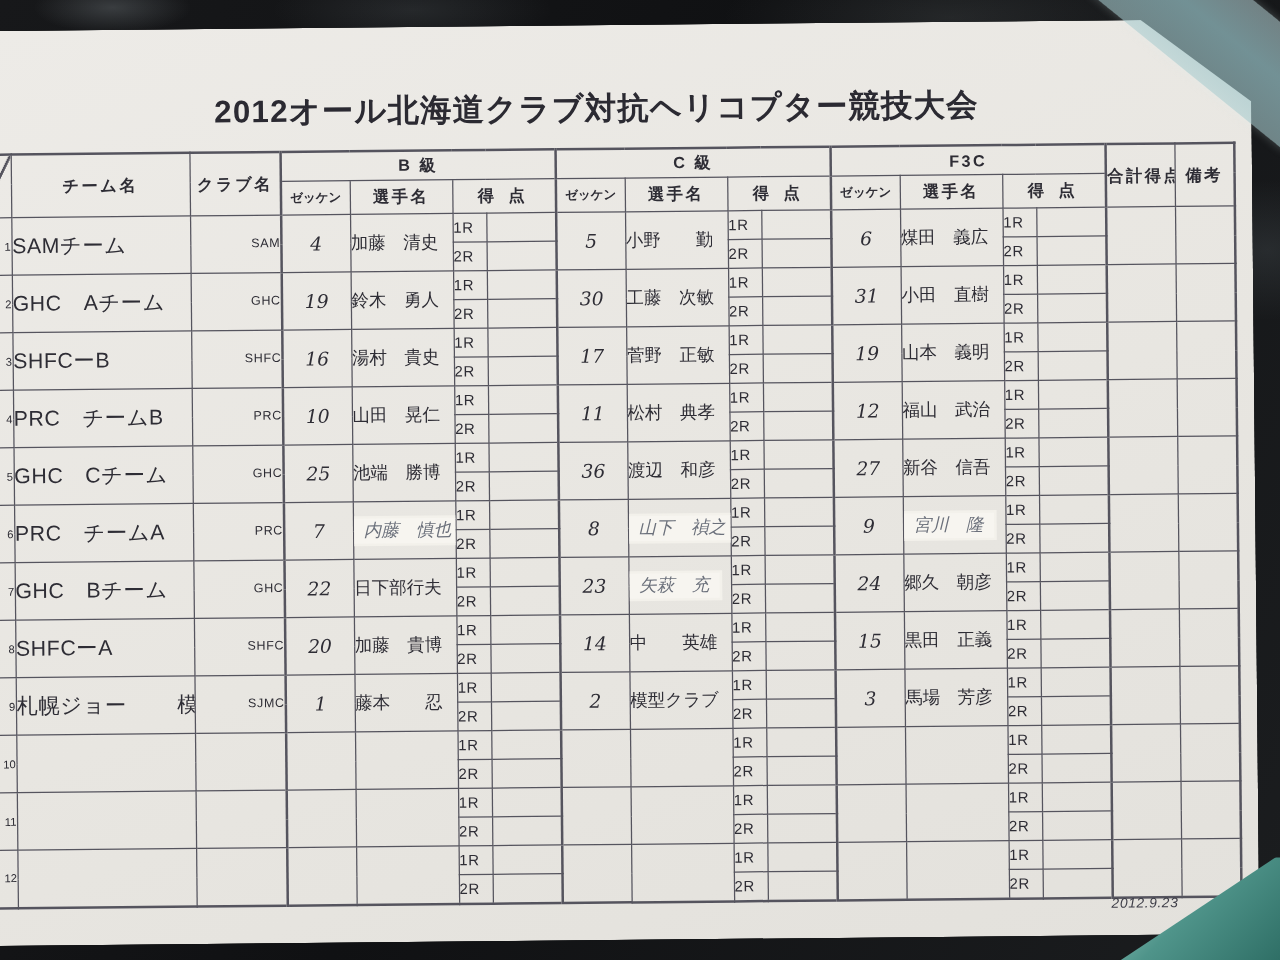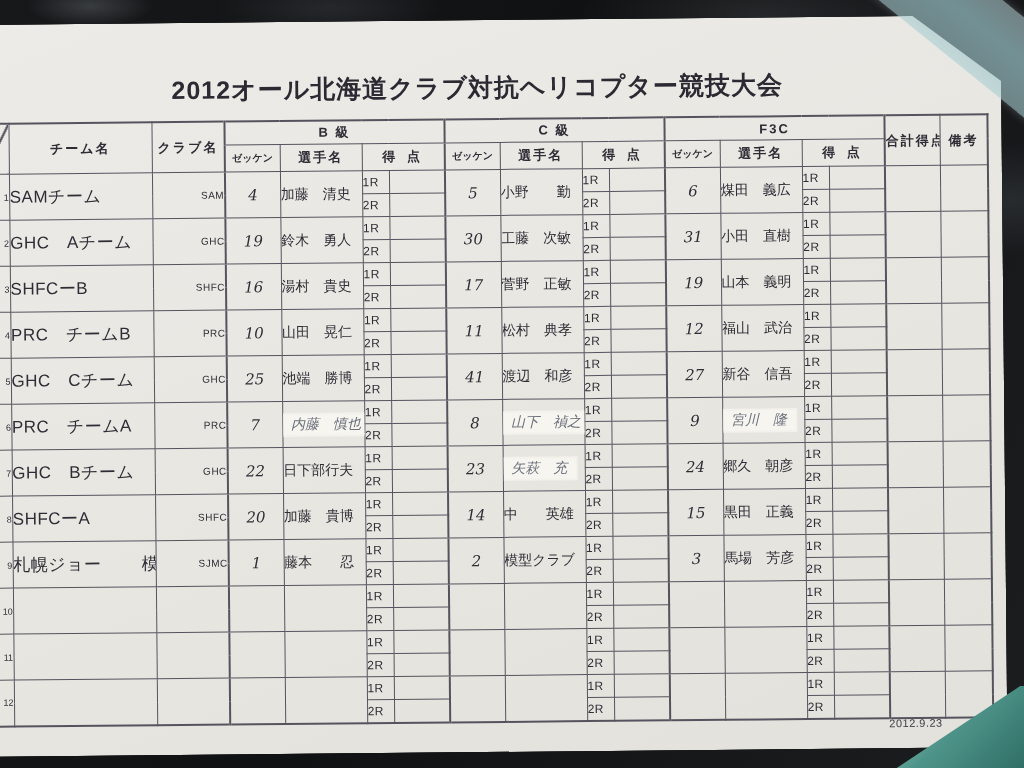--- a/index.html
+++ b/index.html
@@ -58,21 +58,21 @@
   td.c-rl{font-size:12px;text-align:left;padding-left:4px;letter-spacing:.5px;}
   .hand{
     font-family:"DejaVu Serif", serif;font-style:italic;
     font-size:15px;color:#565b66;font-weight:400;
   }
   span.patch{
     display:inline-block;padding:1px 8px;background:#f7f5f0;
     box-shadow:0 0 0 2px #f3f1eb;color:#6b707b;font-size:14px;
   }
   .date-stamp{
-    position:absolute;left:902px;top:701px;font-size:11px;color:#3d3d47;letter-spacing:.5px;
+    position:absolute;left:902px;top:701px;font-size:11px;color:#3d3d47;letter-spacing:.5px;font-style:italic;
   }
   .tape-tr{
     position:absolute;left:862px;top:-16px;width:214px;height:78px;
     transform:rotate(39deg);
     background:linear-gradient(180deg,rgba(190,218,221,.55),rgba(150,192,197,.72) 45%,rgba(170,205,208,.6));
     box-shadow:0 0 8px rgba(220,240,240,.25);
     z-index:3;
   }
   .tape-br{
     position:absolute;left:893px;top:686px;width:131px;height:82px;
@@ -240,21 +240,21 @@
           <td class="c-score"></td>
         </tr>
         <tr>
           <td class="c-no" rowspan="2">5</td>
           <td class="c-team" rowspan="2">GHC　Cチーム</td>
           <td class="c-club" rowspan="2">GHC</td>
           <td class="c-bib hand sec" rowspan="2">25</td>
           <td class="c-player" rowspan="2"><span>池端　勝博</span></td>
           <td class="c-rl">1R</td>
           <td class="c-score"></td>
-          <td class="c-bib hand sec" rowspan="2">41</td>
+          <td class="c-bib hand sec" rowspan="2">36</td>
           <td class="c-player" rowspan="2"><span>渡辺　和彦</span></td>
           <td class="c-rl">1R</td>
           <td class="c-score"></td>
           <td class="c-bib hand sec" rowspan="2">27</td>
           <td class="c-player" rowspan="2"><span>新谷　信吾</span></td>
           <td class="c-rl">1R</td>
           <td class="c-score"></td>
           <td class="c-total sec" rowspan="2"></td>
           <td class="c-rem" rowspan="2"></td>
         </tr>

